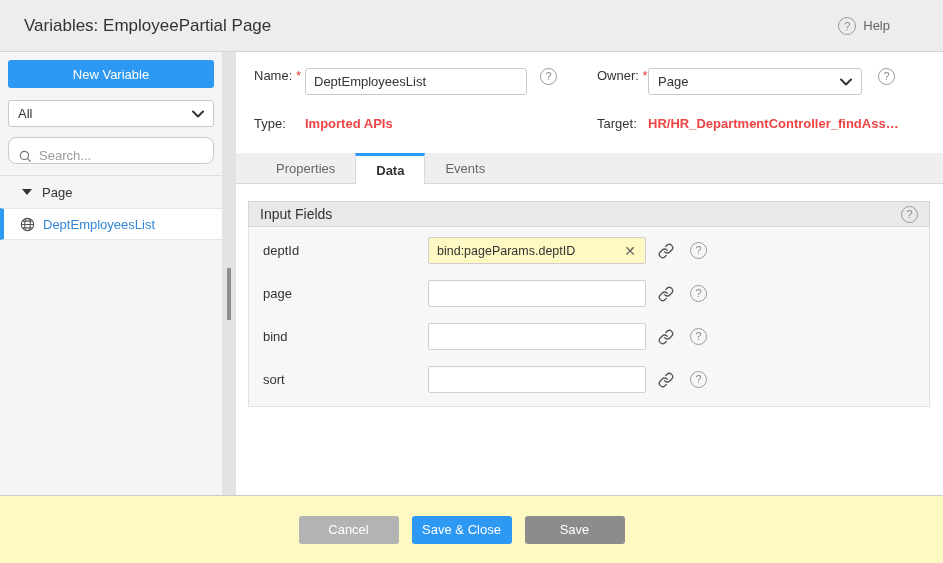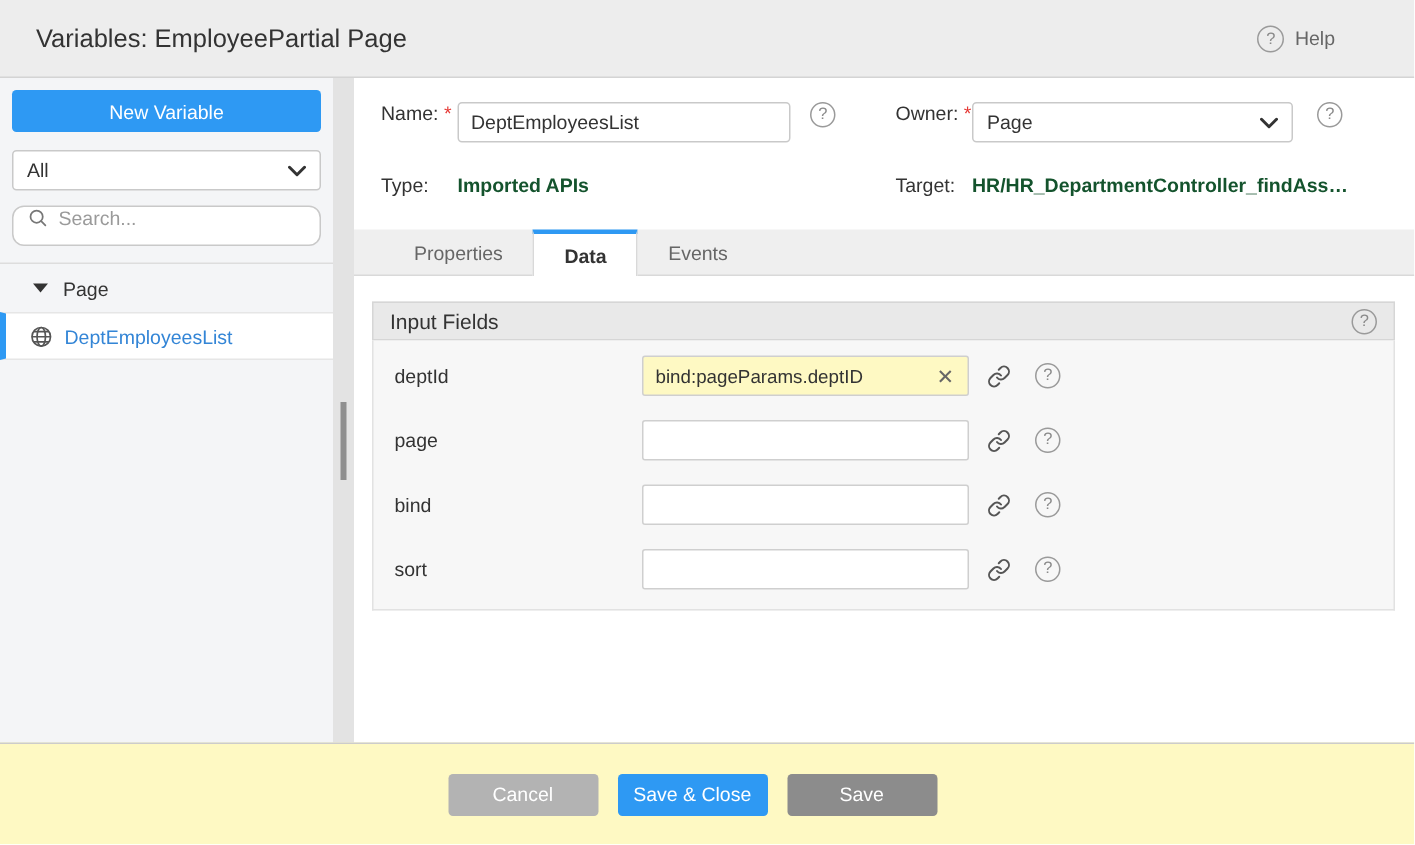--- a/index.html
+++ b/index.html
@@ -18,21 +18,21 @@
   .app-body { display:flex; height:443px; }
 
   
   .sidebar { width:222px; background:#f4f5f7; padding-top:8px; flex:none; }
   .btn-new { display:block; width:206px; height:28px; margin:0 8px; border:none; border-radius:3px;
     color:#fff; font-size:13px; font-family:inherit; cursor:pointer;text-align:center; }
   .select-box { margin:12px 8px 0; height:27px; background:#fff; border:1px solid #c9c9c9;
     border-radius:3px; display:flex; align-items:center; justify-content:space-between;
     padding:0 9px; font-size:13px; color:#333; cursor:pointer; }
   .search-box { margin:10px 8px 0; height:27px; background:#fff; border:1px solid #c9c9c9;
-    border-radius:8px; display:flex; align-items:flex-start; gap:7px; padding:0 9px; }
+    border-radius:8px; display:flex; align-items:flex-end; gap:7px; padding:0 9px; }
   .search-box input { flex:1; border:none; outline:none; background:transparent; font-size:13px;
     color:#333; font-family:inherit; min-width:0; }
   .search-box input::placeholder { color:#9a9a9a; }
   .tree-divider { border-top:1px solid #ddd; margin-top:11px; }
   .tree-group { height:32px; display:flex; align-items:center; gap:10px; padding-left:22px;
     font-size:13px; color:#333; cursor:pointer; }
   .tri-down { width:0; height:0; border-left:5px solid transparent; border-right:5px solid transparent;
     border-top:6px solid #333; }
   .tree-item { height:32px; background:#fff; border-top:1px solid #e6e6e6; border-bottom:1px solid #e6e6e6;
     display:flex; align-items:center; gap:8px; padding-left:16px; font-size:13px; cursor:pointer; }
@@ -49,21 +49,21 @@
   .row-2 { margin-top:21px; }
   .lbl { width:51px; flex:none; }
   .req { color:#e53935; }
   .text-input { width:222px; height:27px; border:1px solid #c9c9c9; border-radius:3px; padding:0 8px;
     font-size:13px; color:#333; font-family:inherit; background:#fff; outline:none; }
   .q-circle { width:17px; height:17px; flex:none; border:1px solid #9a9a9a; border-radius:50%;
     color:#8a8a8a; font-size:11px; line-height:15px; text-align:center; margin-left:13px; cursor:pointer; }
   .owner-lbl { margin-left:40px; }
   .owner-select { width:214px; height:27px; background:#fff; border:1px solid #c9c9c9; border-radius:3px;
     display:flex; align-items:center; justify-content:space-between; padding:0 9px; cursor:pointer; }
-  .bold-val { font-weight:700; color:#14532d; }
+  .bold-val { font-weight:700; color:#ef4444; }
   .type-val { width:292px; flex:none; }
   .target-val { max-width:255px; white-space:nowrap; overflow:hidden; text-overflow:ellipsis; }
 
   
   .tab-bar { margin-top:22px; height:31px; background:#efefef; border-bottom:1px solid #d9d9d9;
     display:flex; align-items:stretch; padding-left:20px; }
   .tab { padding:0 20px; display:flex; align-items:center; font-size:13px; color:#666; cursor:pointer; }
   .tab.active { background:#fff; border:1px solid #d9d9d9; border-bottom:none; border-top:3px solid #2e99f3;
     color:#333; font-weight:700; margin-bottom:-1px; }
 

